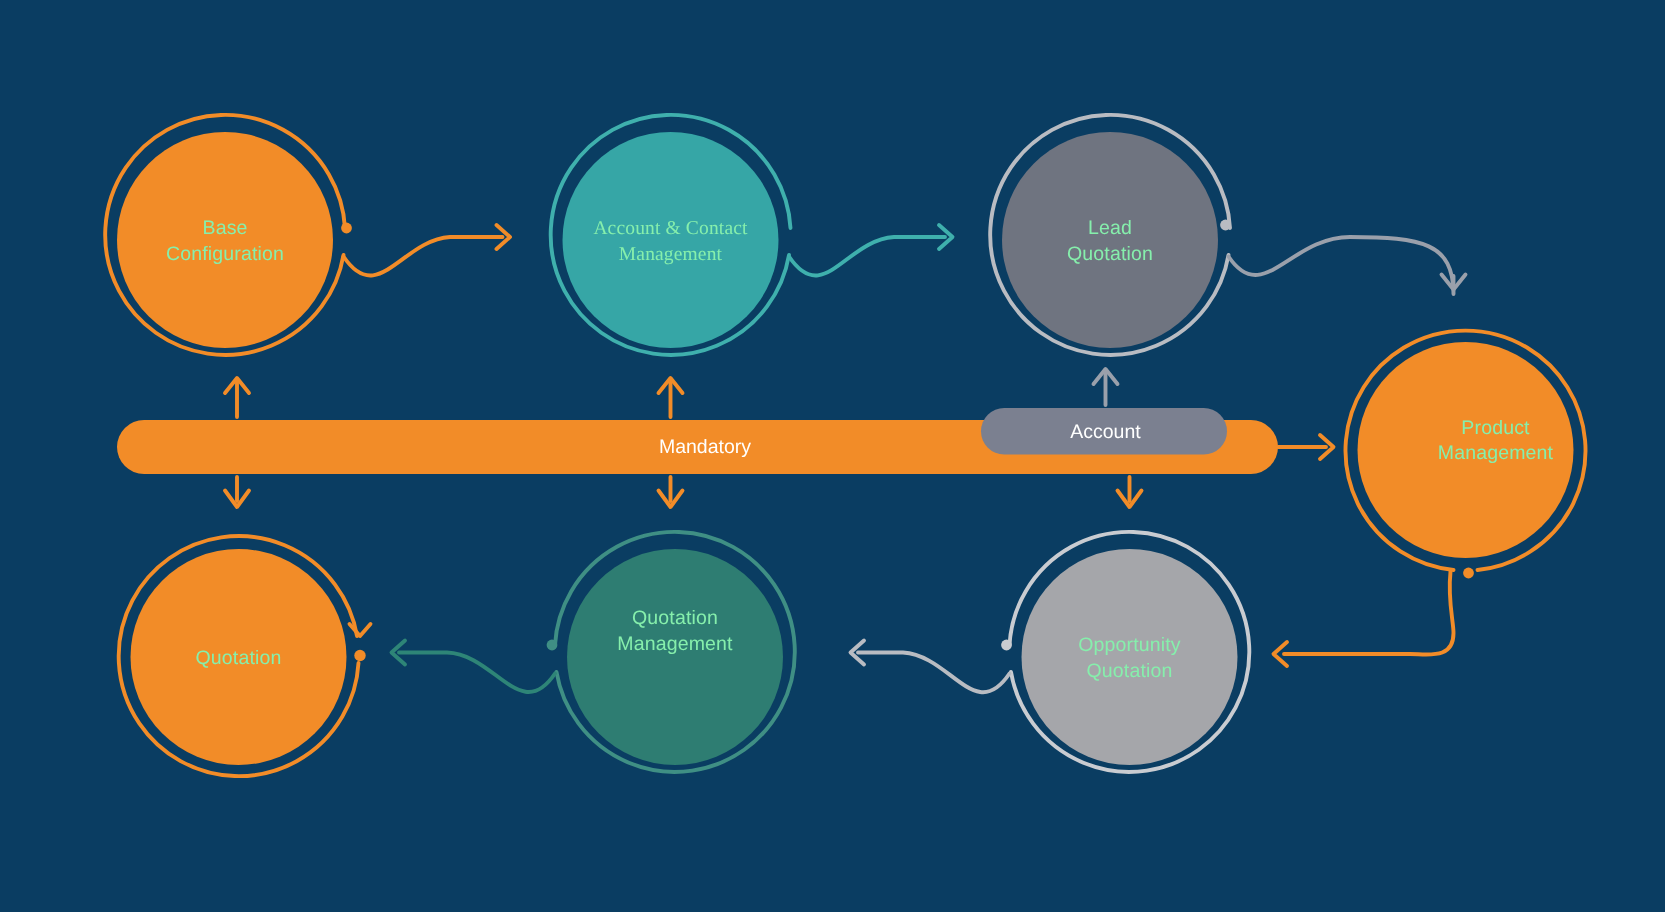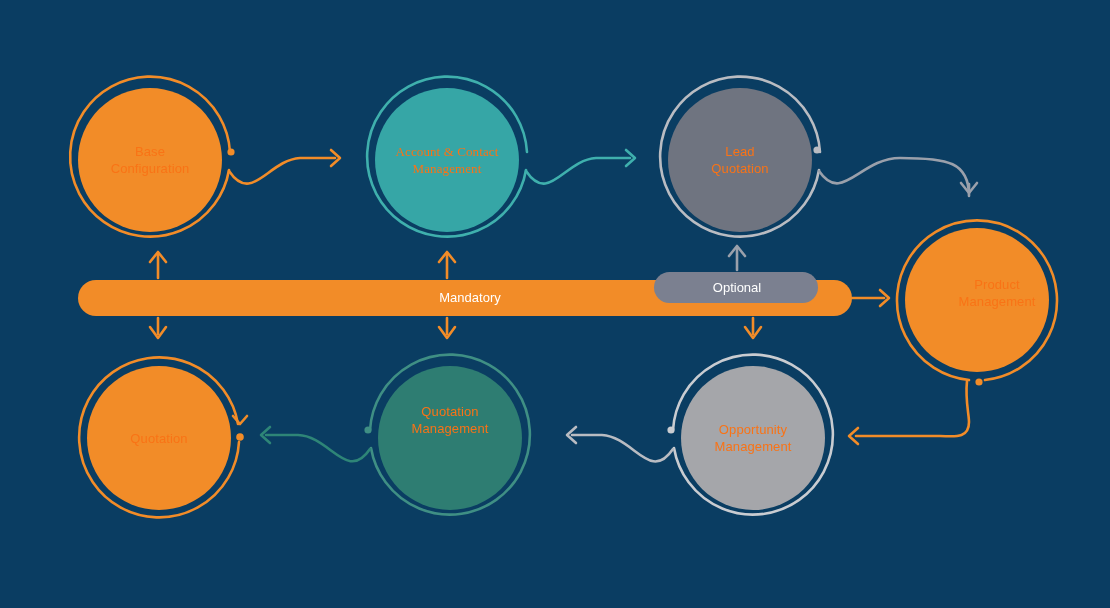--- a/index.html
+++ b/index.html
@@ -20,21 +20,21 @@
   }
   #stage svg.layer {
     position: absolute;
     left: 0;
     top: 0;
     width: 1110px;
     height: 608px;
   }
   .node-label {
     position: absolute;
-    color: #f97316;
+    color: #86efac;
     font-size: 13px;
     line-height: 17px;
     text-align: center;
     letter-spacing: 0.1px;
     white-space: pre-line;
     pointer-events: none;
     transform: translate(-50%, -50%);
   }
   .bar-label {
     position: absolute;
@@ -189,30 +189,30 @@
   <div class="node-label" style="left:447px; top:160px; width:150px;font-family:Liberation Serif, serif;">Account &amp; Contact
 Management</div>
 
   <div class="node-label" style="left:740px; top:160px; width:140px;">Lead
 Quotation</div>
 
   <div class="node-label" style="left:977px; top:293px; width:140px;margin-left:20px;">Product
 Management</div>
 
   <div class="node-label" style="left:753px; top:438px; width:140px;">Opportunity
-Management</div>
+Quotation</div>
 
   <div class="node-label" style="left:450px; top:420px; width:140px;">Quotation
 Management</div>
 
   <div class="node-label" style="left:159px; top:438px; width:140px;">Quotation</div>
 
   <div class="bar-label" style="left:470px; top:298px;">Mandatory</div>
 
-  <div class="bar-label" style="left:737px; top:288px;">Optional</div>
+  <div class="bar-label" style="left:737px; top:288px;">Account</div>
 
   <div class="hit" style="left:78px; top:88px; width:144px; height:144px;"></div>
   <div class="hit" style="left:375px; top:88px; width:144px; height:144px;"></div>
   <div class="hit" style="left:668px; top:88px; width:144px; height:144px;"></div>
   <div class="hit" style="left:905px; top:228px; width:144px; height:144px;"></div>
   <div class="hit" style="left:681px; top:366px; width:144px; height:144px;"></div>
   <div class="hit" style="left:378px; top:366px; width:144px; height:144px;"></div>
   <div class="hit" style="left:87px; top:366px; width:144px; height:144px;"></div>
   <div class="hit-pill" style="left:78px; top:280px; width:774px; height:36px;"></div>
   <div class="hit-pill" style="left:654px; top:272px; width:164px; height:31px;"></div>

